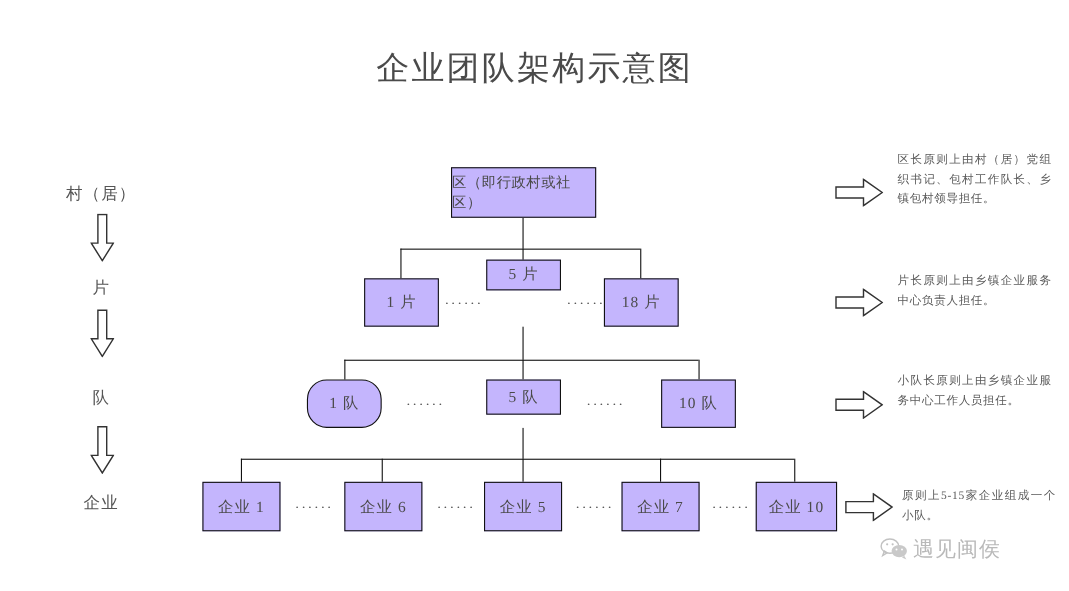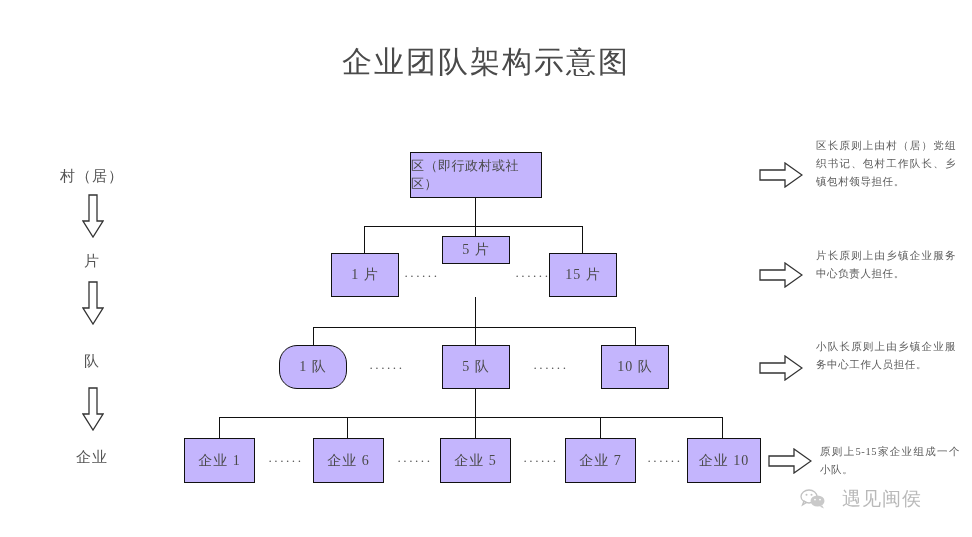--- a/index.html
+++ b/index.html
@@ -113,21 +113,21 @@
     height: 26px;
   }
 
   
   #watermark {
     position: absolute;
     left: 800px;
     top: 486px;
     display: flex;
     align-items: center;
-    gap: 16px;
+    gap: 4px;
   }
   #watermark .wm-text {
     font-size: 19px;
     color: #b9b9b9;
     letter-spacing: 1px;
     font-family: "Liberation Sans", sans-serif;
   }
 </style>
 </head>
 <body>
@@ -164,31 +164,31 @@
   <div class="vline" style="left:475px; top:198px; height:28px;"></div>
   <div class="hline" style="left:364px; top:226px; width:218px;"></div>
   <div class="vline" style="left:364px; top:226px; height:27px;"></div>
   <div class="vline" style="left:475px; top:226px; height:27px;"></div>
   <div class="vline" style="left:582px; top:226px; height:27px;"></div>
 
   <div class="node" style="left:331px; top:253px; width:68px; height:44px;">1 片</div>
   <div class="dots" style="left:404px; top:268px;">······</div>
   <div class="node" style="left:442px; top:236px; width:68px; height:28px;">5 片</div>
   <div class="dots" style="left:515px; top:268px;">······</div>
-  <div class="node" style="left:549px; top:253px; width:68px; height:44px;">15 片</div>
+  <div class="node" style="left:549px; top:253px; width:68px; height:44px;">18 片</div>
 
   <div class="vline" style="left:475px; top:297px; height:30px;"></div>
   <div class="hline" style="left:313px; top:327px; width:322px;"></div>
   <div class="vline" style="left:313px; top:327px; height:18px;"></div>
   <div class="vline" style="left:475px; top:327px; height:18px;"></div>
   <div class="vline" style="left:635px; top:327px; height:18px;"></div>
 
   <div class="node" style="left:279px; top:345px; width:68px; height:44px;border-radius:18px;">1 队</div>
   <div class="dots" style="left:369px; top:360px;">······</div>
-  <div class="node" style="left:442px; top:345px; width:68px; height:44px;">5 队</div>
+  <div class="node" style="left:442px; top:345px; width:68px; height:32px;">5 队</div>
   <div class="dots" style="left:533px; top:360px;">······</div>
   <div class="node" style="left:601px; top:345px; width:68px; height:44px;">10 队</div>
 
   <div class="vline" style="left:475px; top:389px; height:28px;"></div>
   <div class="hline" style="left:219px; top:417px; width:503px;"></div>
   <div class="vline" style="left:219px; top:417px; height:21px;"></div>
   <div class="vline" style="left:347px; top:417px; height:21px;"></div>
   <div class="vline" style="left:475px; top:417px; height:21px;"></div>
   <div class="vline" style="left:600px; top:417px; height:21px;"></div>
   <div class="vline" style="left:722px; top:417px; height:21px;"></div>

